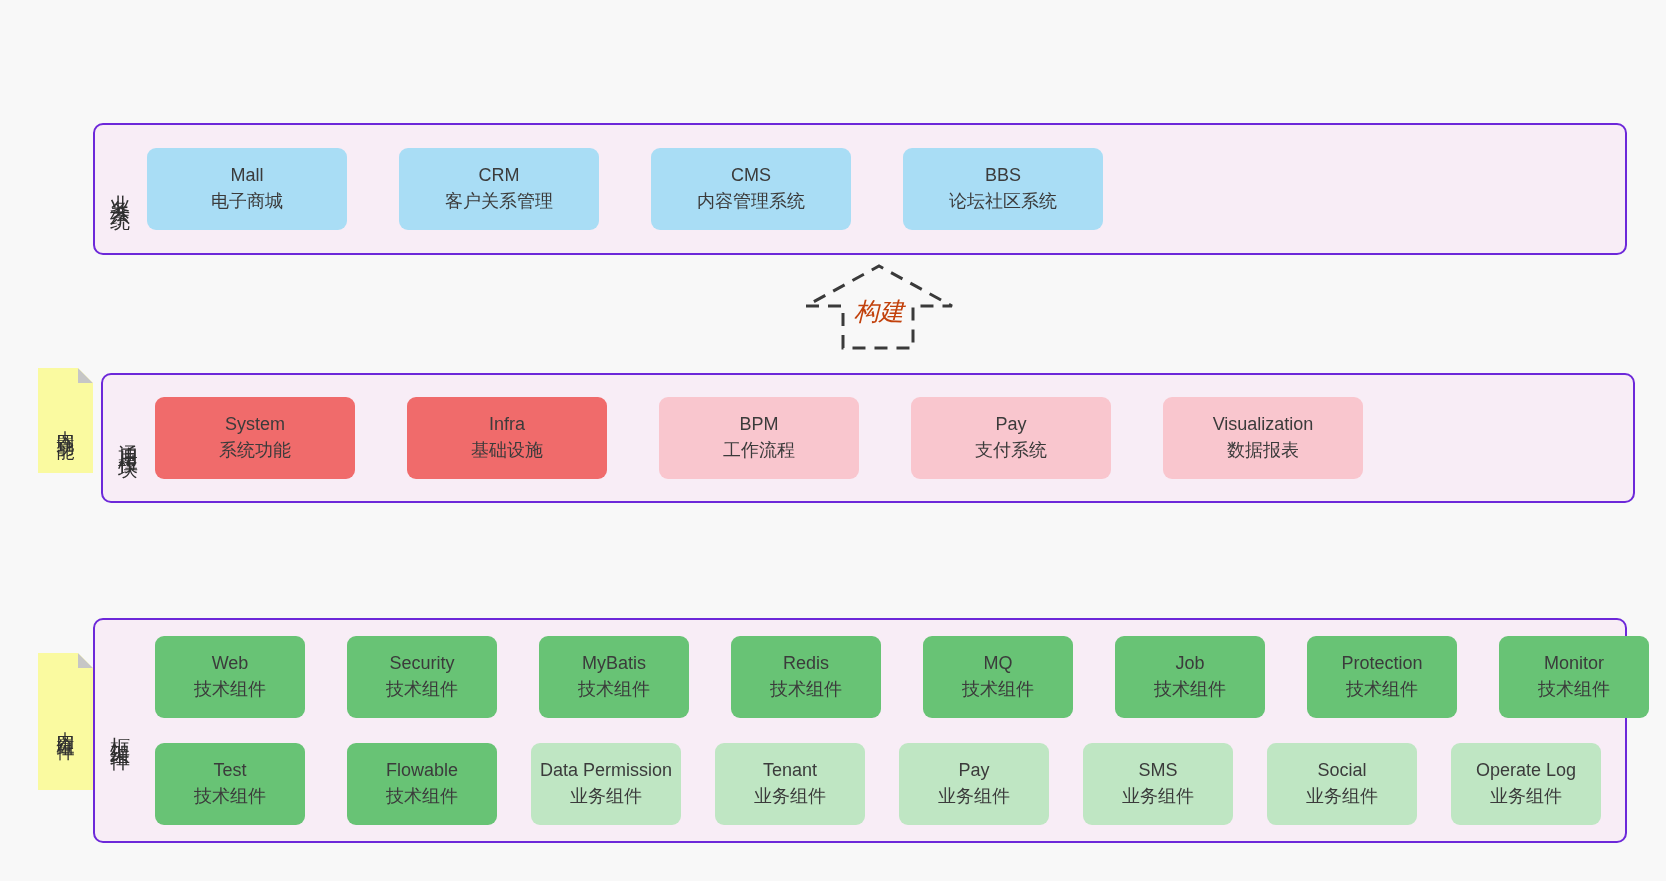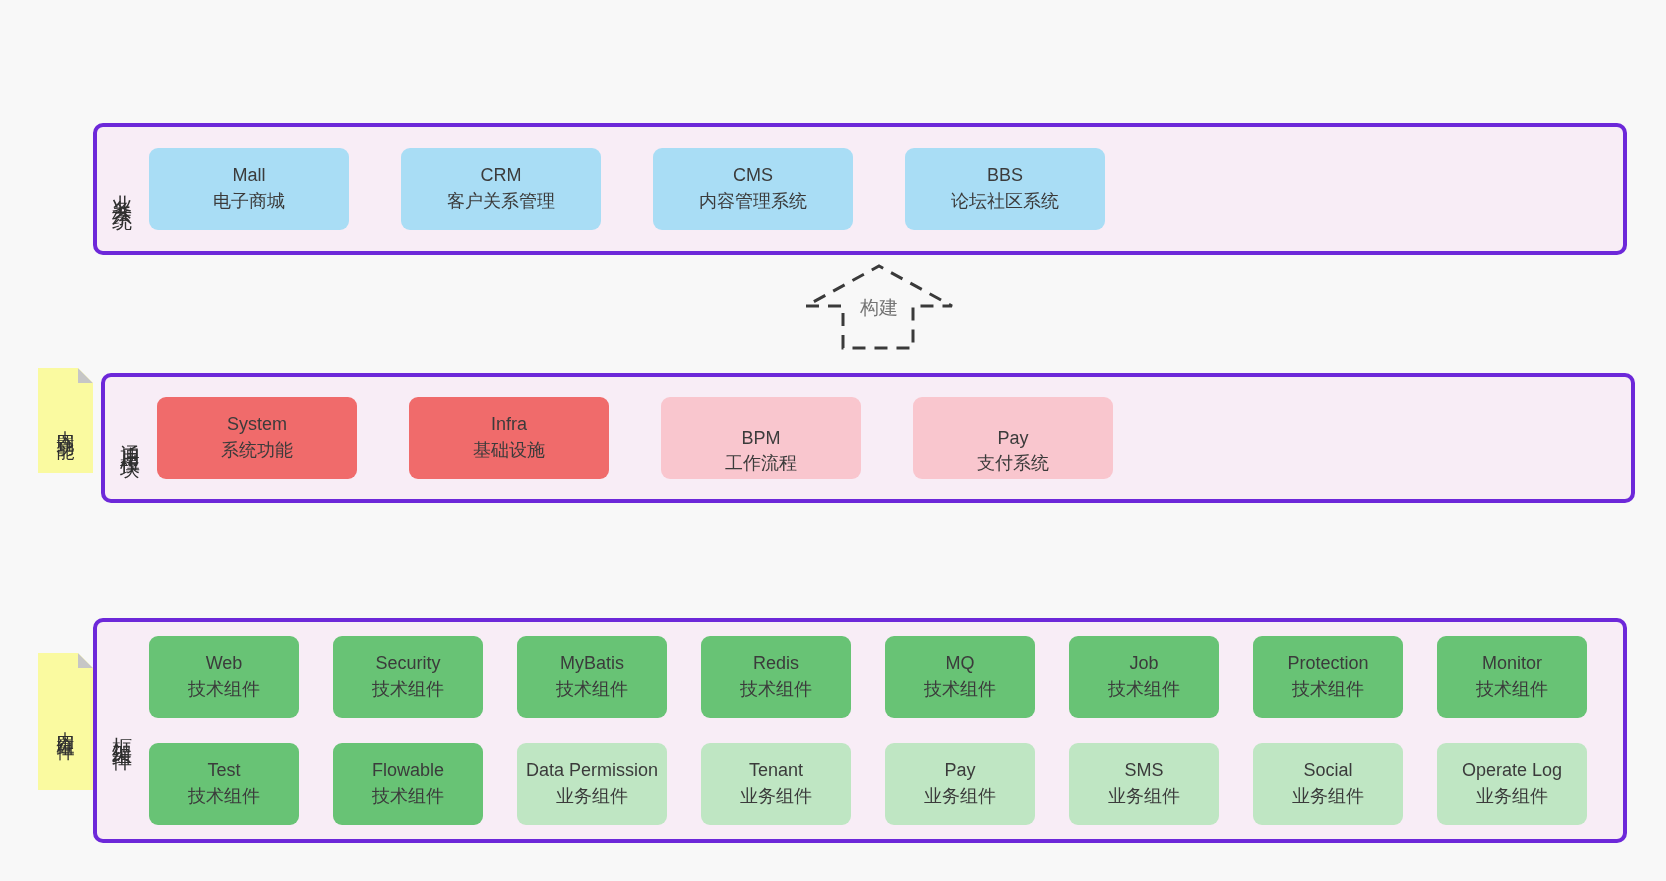--- a/index.html
+++ b/index.html
@@ -2,21 +2,21 @@
 <html><head>
 <meta charset="utf-8">
 <style>
   * { margin:0; padding:0; box-sizing:border-box; }
   html,body { background:#f8f8f8; }
   body { font-family:"Liberation Sans","DejaVu Sans",sans-serif; color:#3b3b3b; }
   .canvas { position:relative; width:1666px; height:881px; background:#f8f8f8; overflow:hidden; }
 
   .panel {
     position:absolute; left:93px; width:1534px;
-    background:#f8edf6; border:4px solid #6d28d9; border-radius:10px;
+    background:#f8edf6; border:2px solid #6d28d9; border-radius:10px;
     display:flex; align-items:center;
   }
   .panel-1 { top:123px; height:132px; }
   .panel-2 { top:373px; height:130px;margin-left:8px; }
   .panel-3 { top:618px; height:225px; }
 
   .label-col { flex:none; width:52px; align-self:stretch; display:flex; align-items:center; justify-content:center; }
   .vlabel { writing-mode:vertical-rl; text-orientation:upright; font-size:20px; letter-spacing:5px; color:#2f2f2f; }
 
   .boxes-row { display:flex; gap:52px; align-items:center; }
@@ -25,41 +25,41 @@
 
   .box {
     height:82px; border-radius:9px;
     display:flex; flex-direction:column; align-items:center; justify-content:center;
     font-size:18px; line-height:1.42; text-align:center; padding:2px;
   }
   .box-w { width:200px; }
   .box-n { width:150px; }
   .blue  { background:#a9ddf5; }
   .red   { background:#f06b6b; }
-  .pink  { background:#f9c6ce;justify-content:flex-end; }
-  .green { background:#68c375; }
+  .pink  { background:#f9c6ce; }
+  .green { background:#68c375;margin-left:8px; }
   .lgreen{ background:#bfe6c3; }
 
   .note {
     position:absolute; left:38px; width:55px; background:#fafaa0;
     clip-path:polygon(0 0, calc(100% - 15px) 0, 100% 15px, 100% 100%, 0 100%);
     display:flex; align-items:center; justify-content:center;
   }
   .note-1 { top:368px; height:105px; }
   .note-2 { top:653px; height:137px; }
   .note .fold { position:absolute; top:0; right:0; width:15px; height:15px; background:#c6c6c6;
     clip-path:polygon(0 0, 100% 100%, 0 100%); }
   .note .vtext { writing-mode:vertical-rl; text-orientation:upright; font-size:18px; letter-spacing:4px; color:#2f2f2f; padding-top:6px; }
 
   .arrow { position:absolute; width:150px; height:88px; }
   .arrow-1 { left:804px; top:262px; }
   .arrow-2 { left:820px; top:507px; }
   .arrow svg { position:absolute; inset:0; }
   .arrow .arrow-label-wrap { position:absolute; left:0; top:33px; width:100%; text-align:center; }
-  .arrow .arrow-label-wrap span { background:#f8f8f8; padding:1px 4px; font-size:19px; color:#737373; }
+  .arrow .arrow-label-wrap span { background:#f8f8f8; padding:1px 4px; font-size:25px; color:#c2410c;font-style:italic; }
 </style>
 </head>
 <body>
 
 <div class="canvas">
 
   <div class="panel panel-1">
     <div class="label-col">
       <div class="vlabel">业务系统</div>
     </div>
@@ -111,20 +111,24 @@
         <div>基础设施</div>
       </div>
       <div class="box box-w pink">
         <div>BPM</div>
         <div>工作流程</div>
       </div>
       <div class="box box-w pink">
         <div>Pay</div>
         <div>支付系统</div>
       </div>
+      <div class="box box-w pink">
+        <div>Visualization</div>
+        <div>数据报表</div>
+      </div>
     </div>
   </div>
 
 
   <div class="note note-2">
     <div class="fold"></div>
     <div class="vtext">内置组件</div>
   </div>
 
   <div class="panel panel-3">

